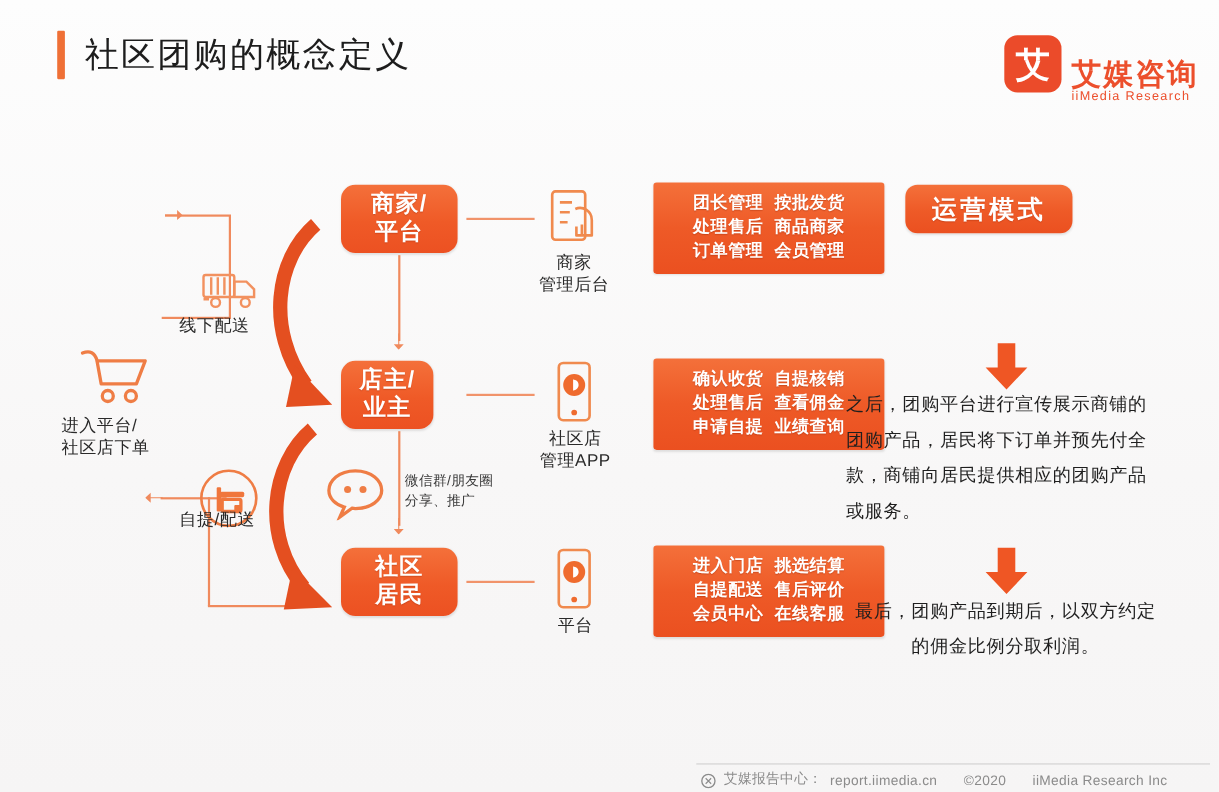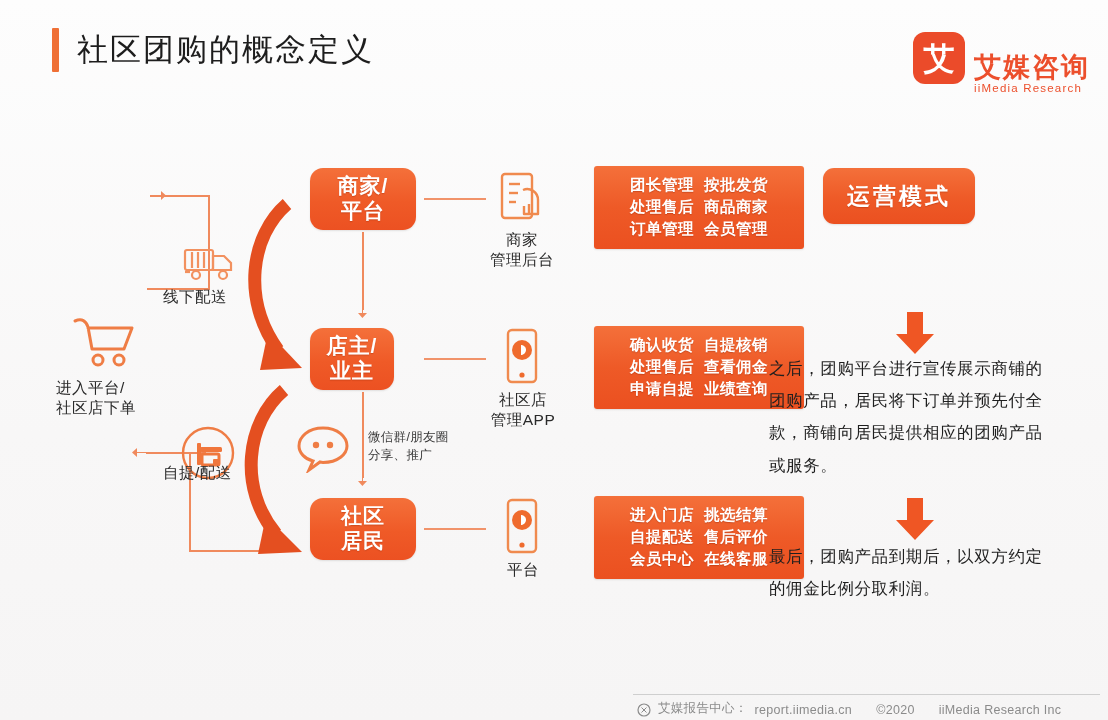--- a/index.html
+++ b/index.html
@@ -92,21 +92,21 @@
     white-space: nowrap;
   }
   .small-note span{display:block;}
 
   .line-h { position: absolute; height: 2px; background: #f08a5d; }
   .line-v { position: absolute; width: 2px; background: #f08a5d; }
 
   
   .op-badge {
     position: absolute; left: 823px; top: 168px;
-    width: 152px; height: 56px; border-radius: 11px;
+    width: 152px; height: 44px; border-radius: 11px;
     background: linear-gradient(180deg,#f4703a 0%, #ee5a27 55%, #eb5020 100%);
     color: #fff; font-size: 23px; font-weight: 700; letter-spacing: 3px;
     display: flex; align-items: center; justify-content: center;
     text-shadow: 0 1px 1px rgba(160,45,10,.4);
     box-shadow: 0 1px 2px rgba(0,0,0,.10);
   }
   .para {
     position: absolute; left: 769px; width: 290px;
     font-size: 16.5px; color: #1f1f1f; line-height: 1.95; letter-spacing: .6px;
   }
@@ -336,21 +336,21 @@
   <svg class="down-arrow" style="left:892px; top:310px;" viewBox="0 0 46 46">
     <path d="M15 2 L31 2 L31 24 L42 24 L23 44 L4 24 L15 24 Z" fill="#ef5624"></path>
   </svg>
 
   <div class="para" style="top:352px;">之后，团购平台进行宣传展示商铺的团购产品，居民将下订单并预先付全款，商铺向居民提供相应的团购产品或服务。</div>
 
   <svg class="down-arrow" style="left:892px; top:496px;" viewBox="0 0 46 46">
     <path d="M15 2 L31 2 L31 24 L42 24 L23 44 L4 24 L15 24 Z" fill="#ef5624"></path>
   </svg>
 
-  <div class="para" style="top:540px;">最后，团购产品到期后，以双方约定的佣金比例分取利润。</div>
+  <div class="para" style="top:540px;text-align:center;">最后，团购产品到期后，以双方约定的佣金比例分取利润。</div>
 
   <div class="footer-rule"></div>
   <div class="footer">
     <svg width="14" height="14" viewBox="0 0 14 14">
       <circle cx="7" cy="7" r="6" stroke="#8b8b8b" stroke-width="1.2" fill="none"></circle>
       <path d="M4.5 4.5 L9.5 9.5 M9.5 4.5 L4.5 9.5" stroke="#8b8b8b" stroke-width="1"></path>
     </svg>
     <span>艾媒报告中心：</span>
     <span>report.iimedia.cn</span>
     <span class="sep"></span>

